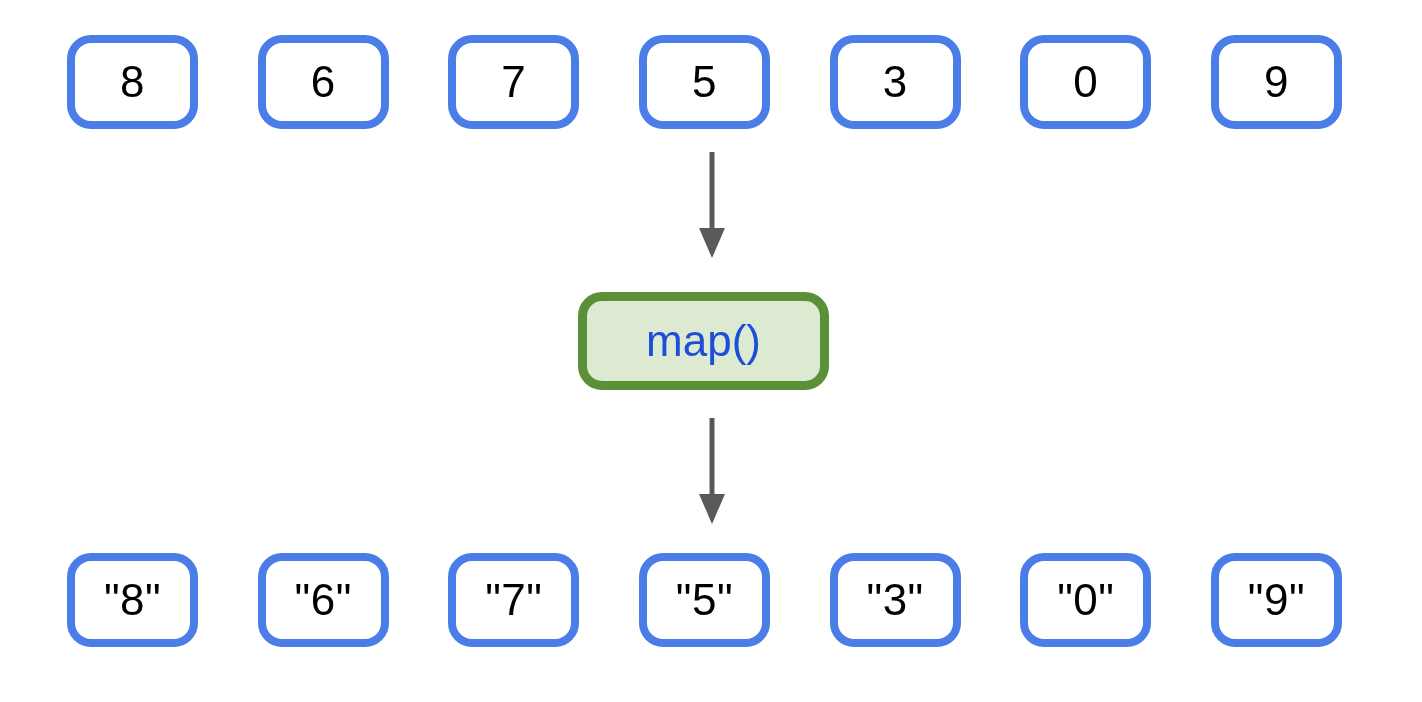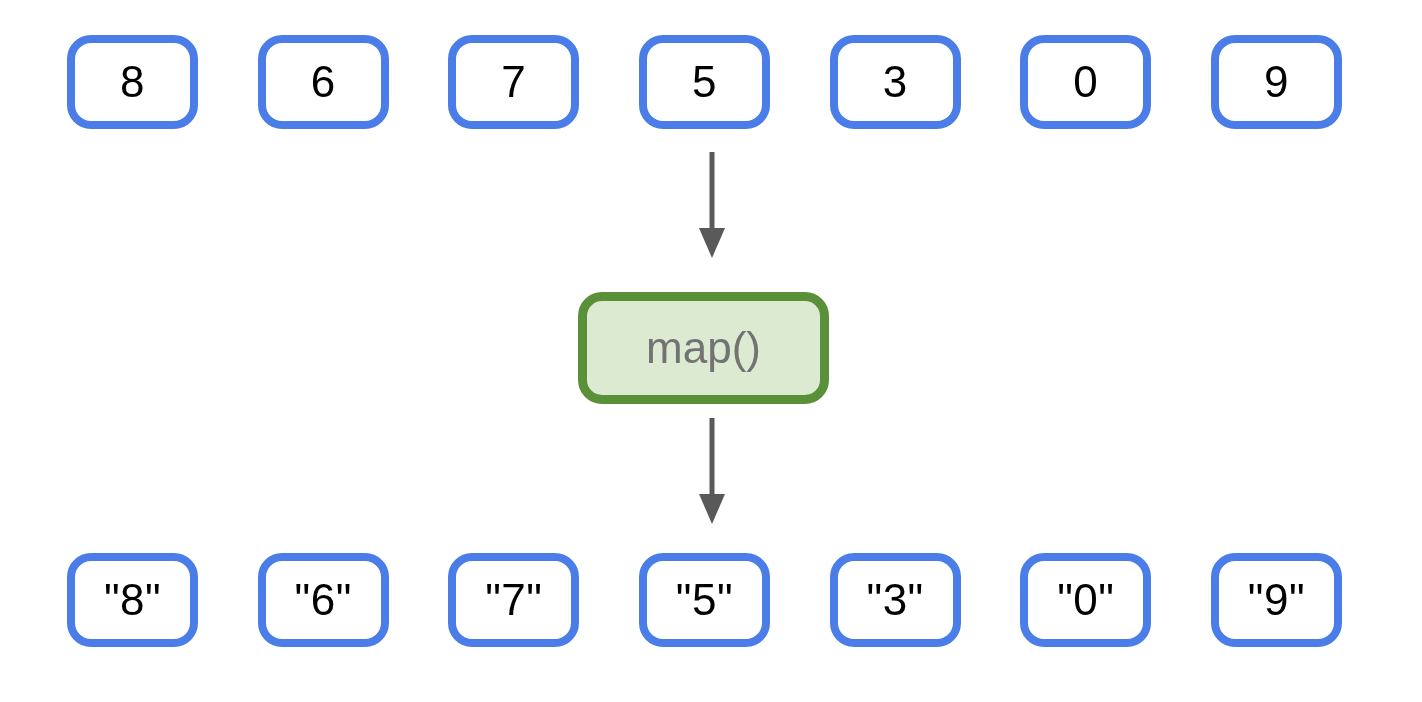--- a/index.html
+++ b/index.html
@@ -37,29 +37,29 @@
     font-size: 44px;
     color: #000000;
     letter-spacing: 0.5px;
   }
   .fn-box {
     position: absolute;
     box-sizing: border-box;
     left: 578px;
     top: 292px;
     width: 251px;
-    height: 112px;
+    height: 98px;
     background: #dcead2;
     border: 9px solid #5a9138;
     border-radius: 24px;
     display: flex;
     align-items: center;
     justify-content: center;
     font-size: 44px;
-    color: #737373;
+    color: #1d4ed8;
   }
   .arrow {
     position: absolute;
     left: 696px;
     width: 32px;
     height: 110px;
   }
   .arrow-top    { top: 150px; }
   .arrow-bottom { top: 416px; }
 </style>

